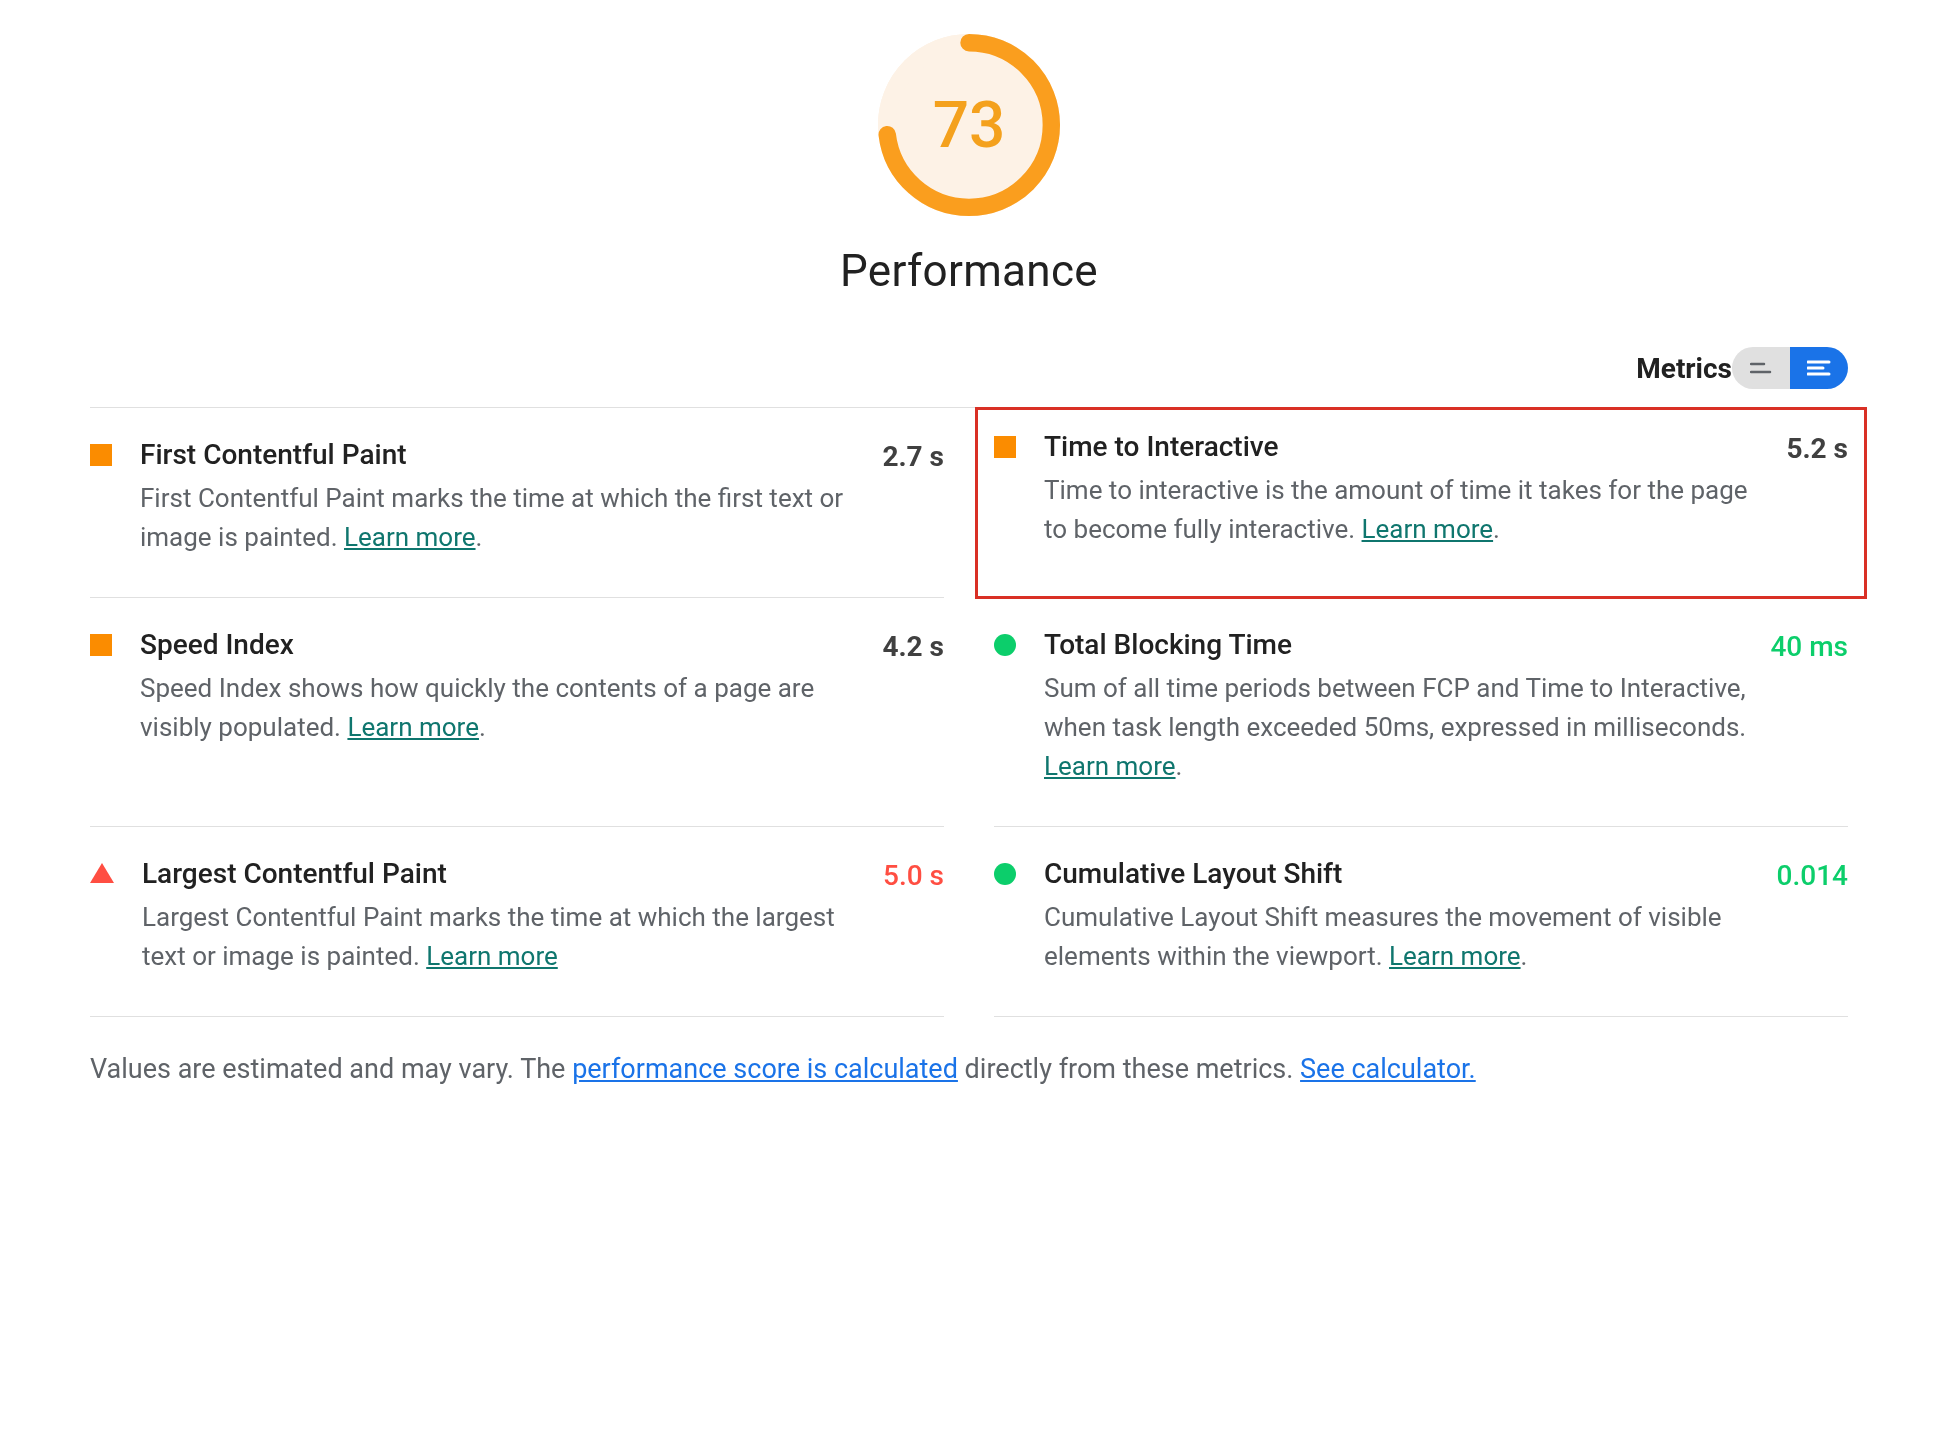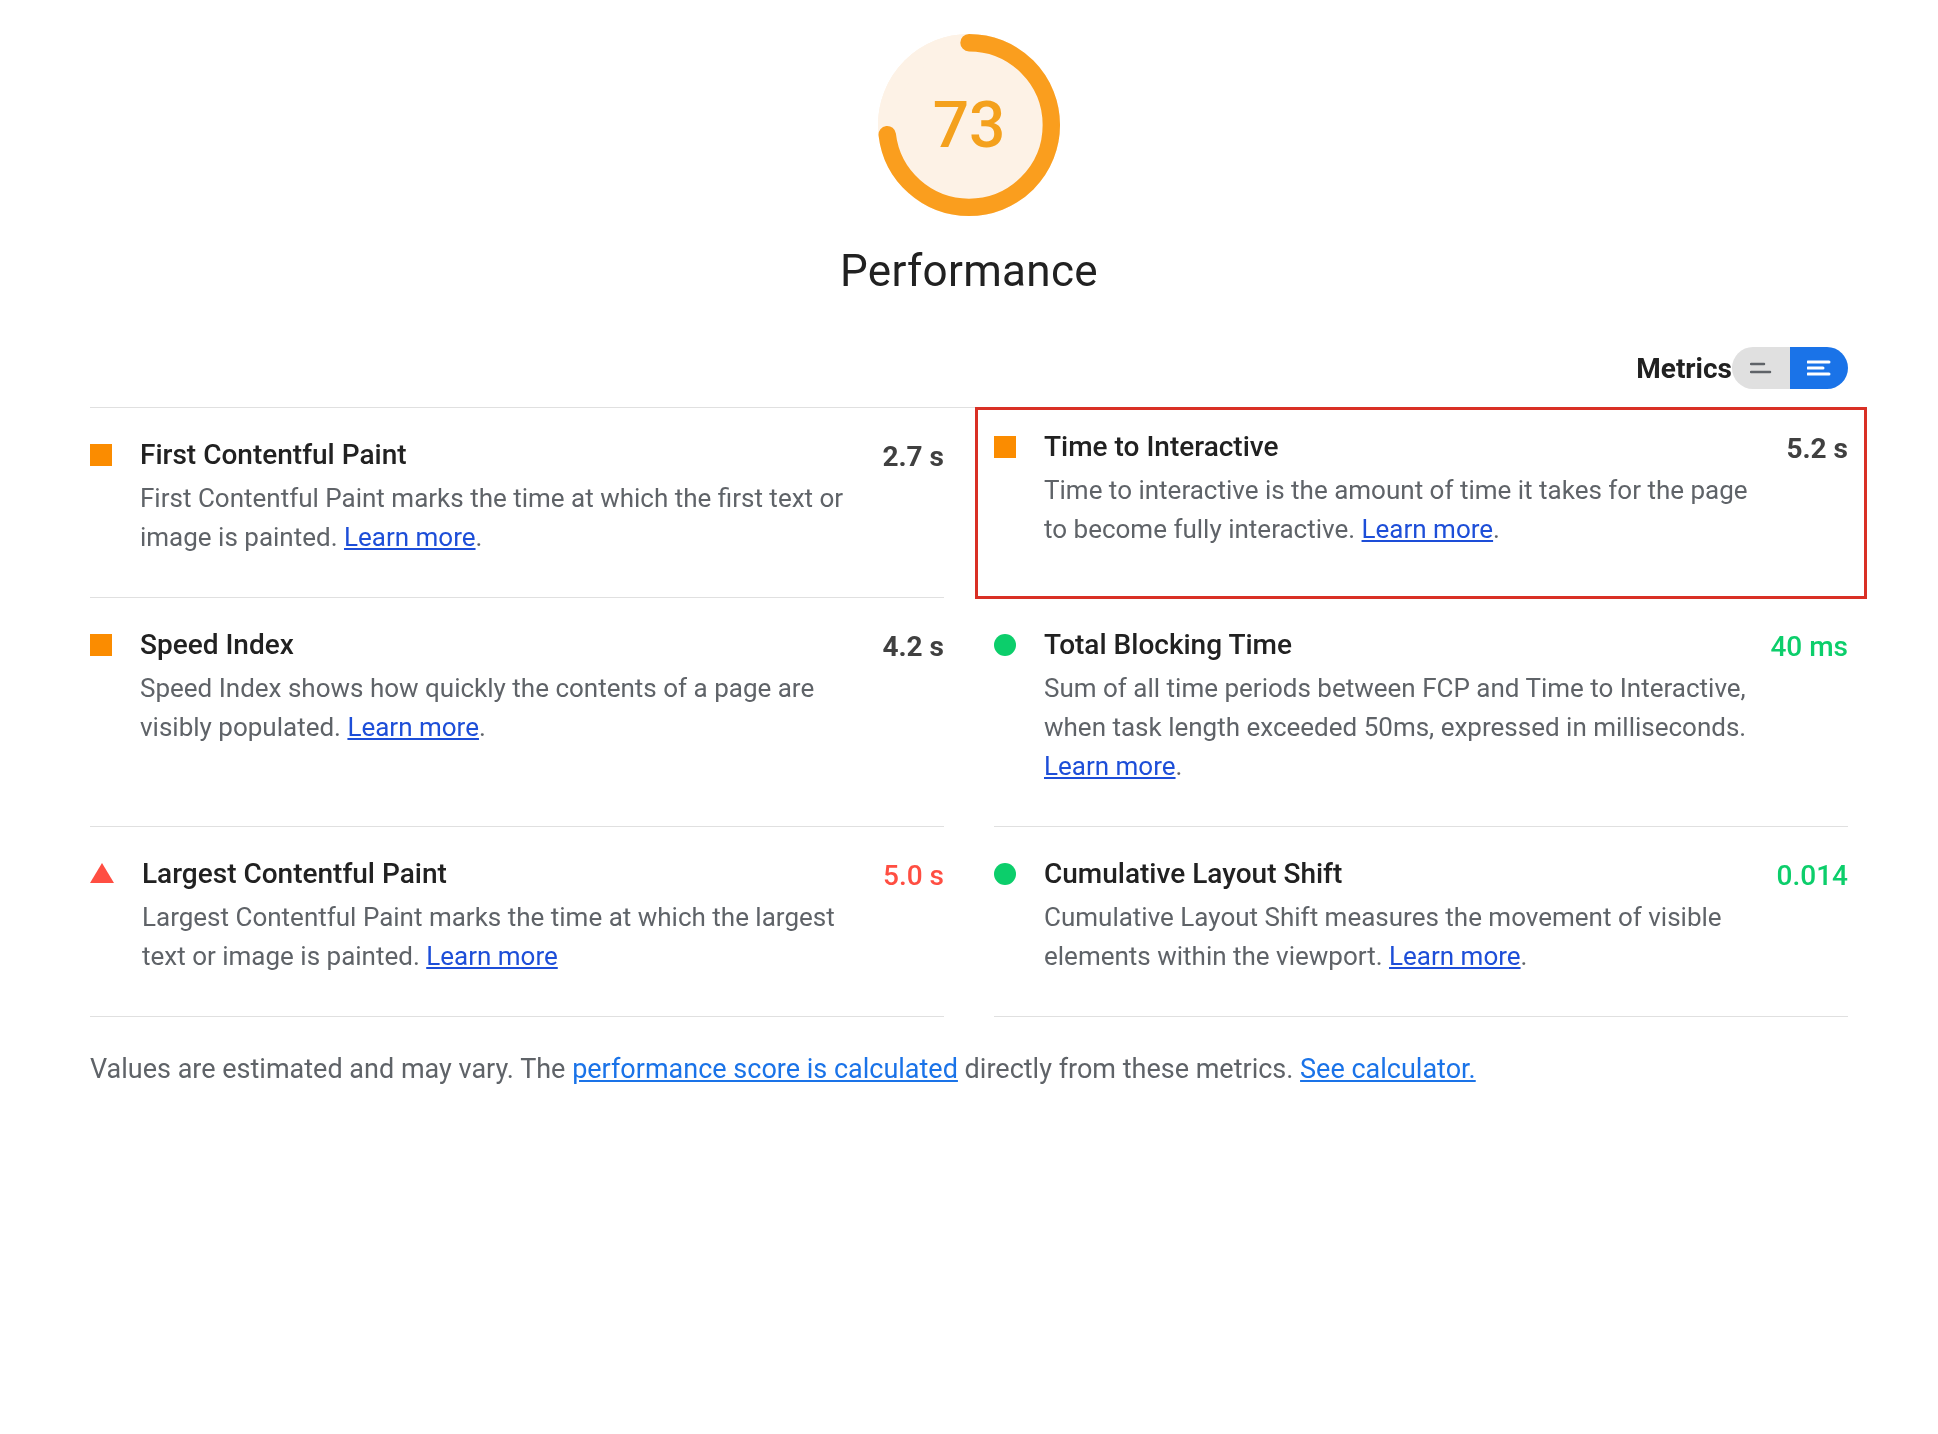--- a/index.html
+++ b/index.html
@@ -120,21 +120,21 @@
     font-weight: 500;
     color: #212121;
     margin-bottom: 8px;
   }
   .metric-desc {
     font-size: 26px;
     line-height: 1.5;
     color: #5f6368;
   }
   .learn {
-    color: #1d4ed8;
+    color: #0f766e;
     text-decoration: underline;
     cursor: pointer;
   }
   .metric-value {
     font-size: 28px;
     font-weight: 500;
     white-space: nowrap;
     flex:0 0 auto;
     margin-top:2px;
   } 

